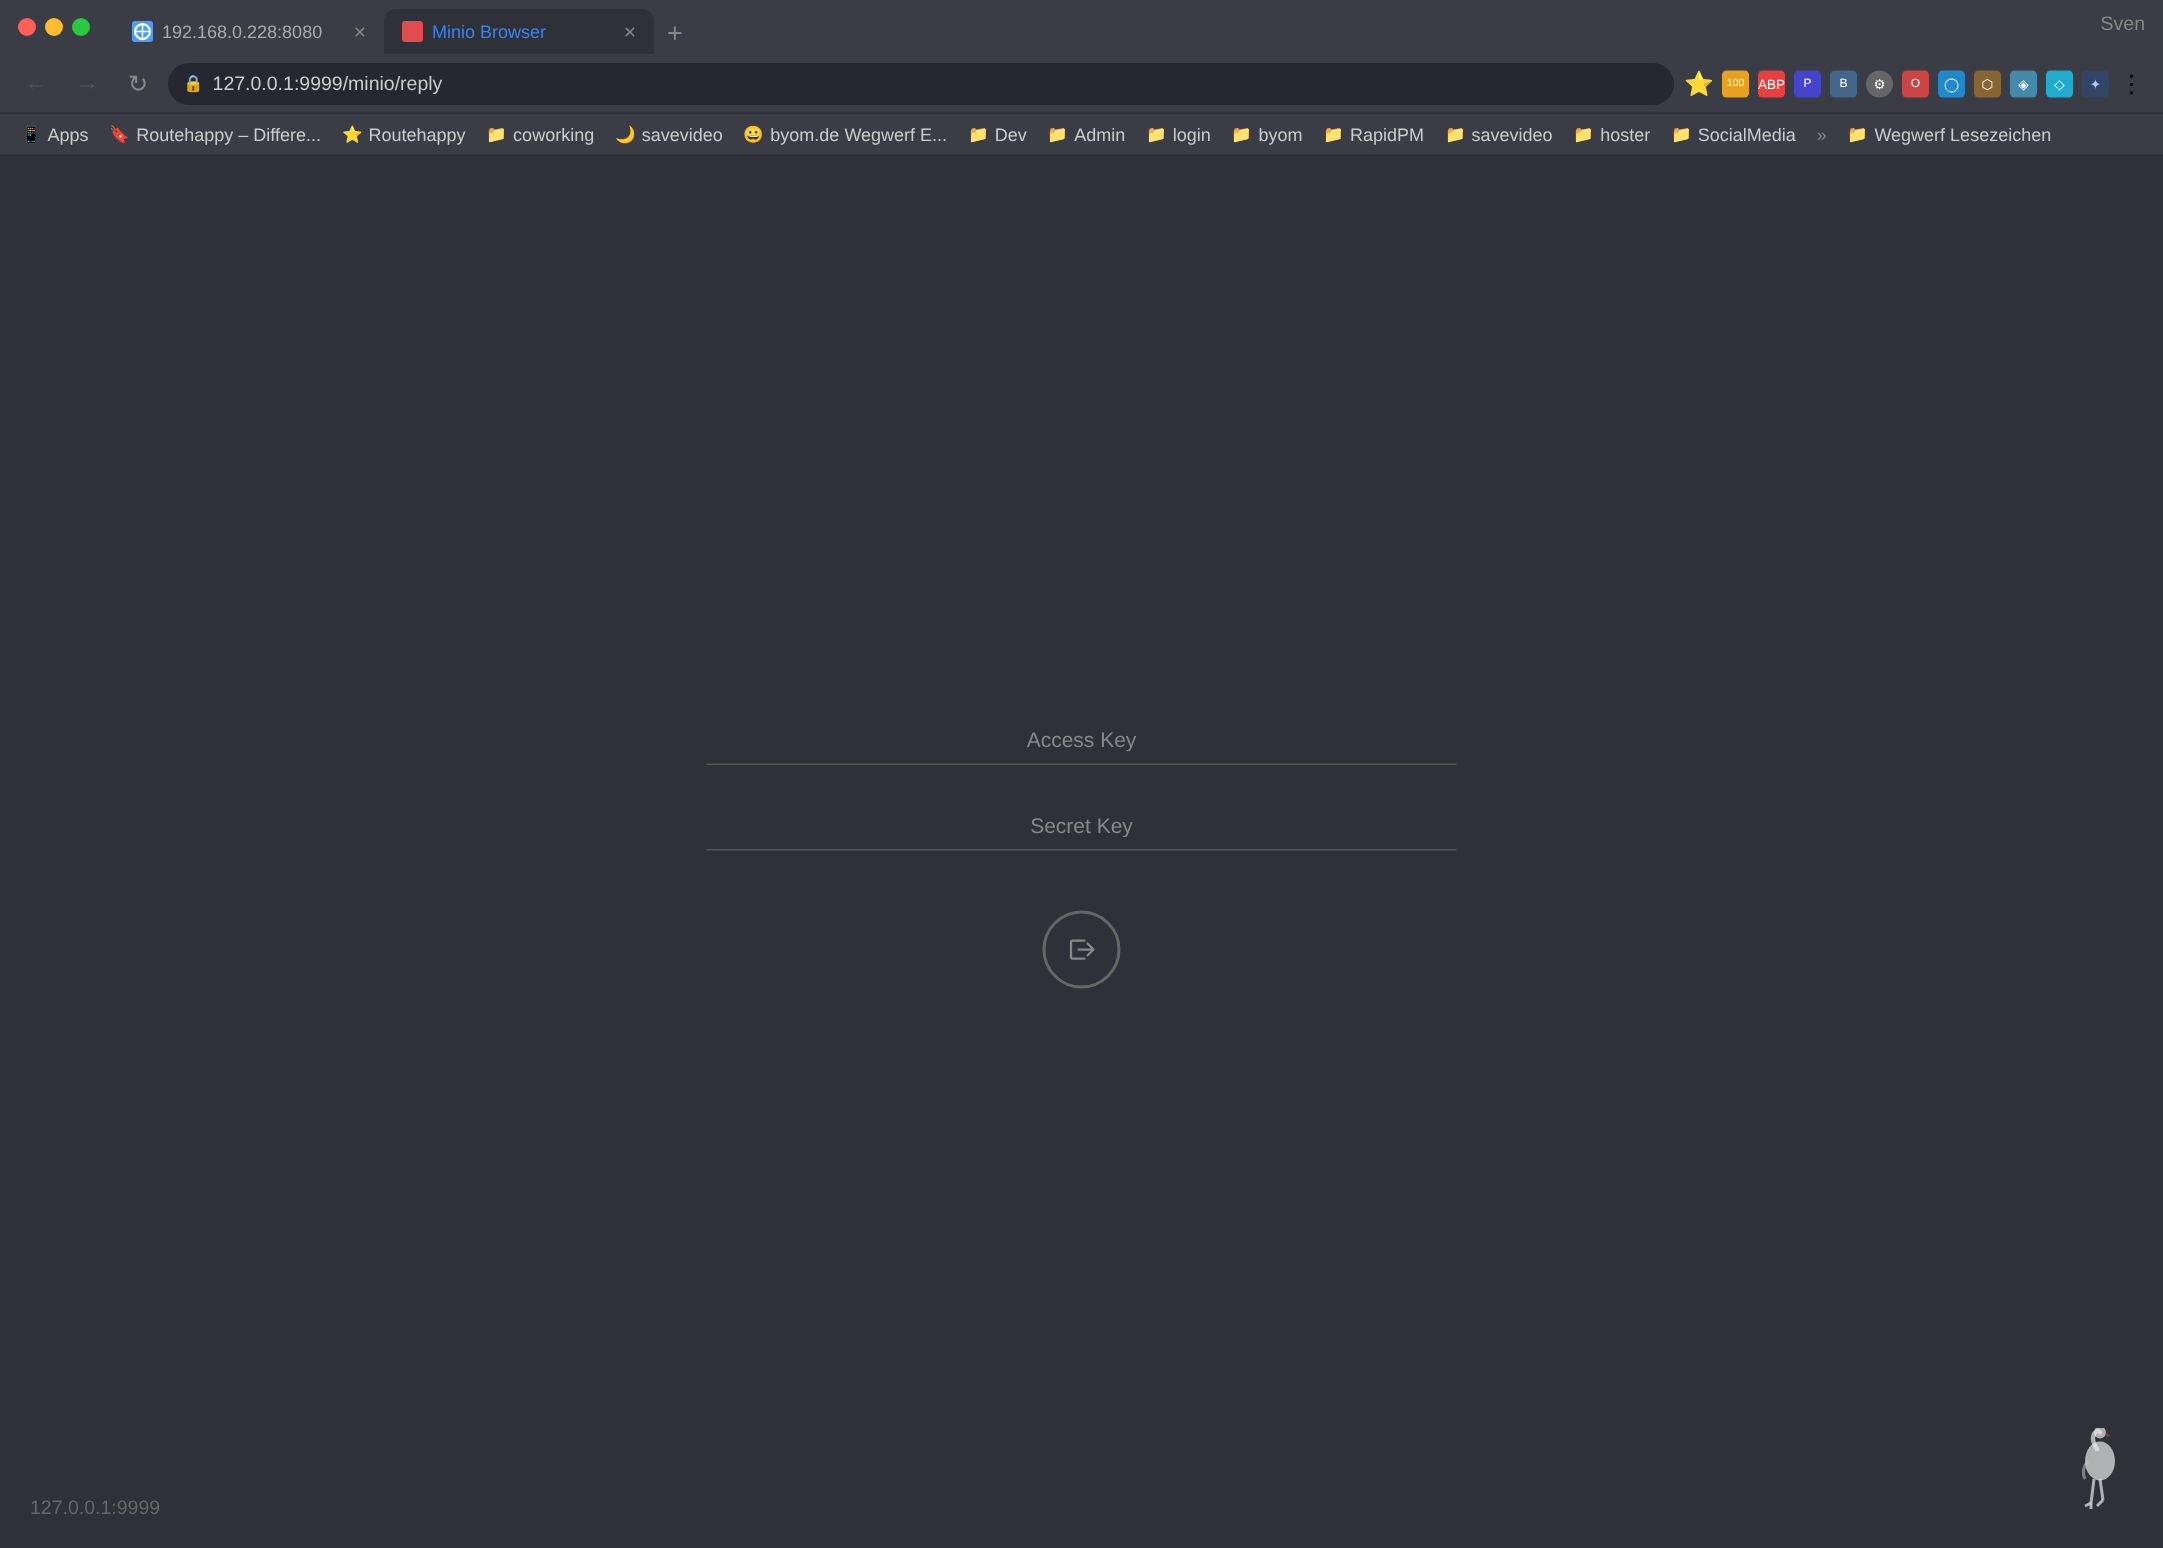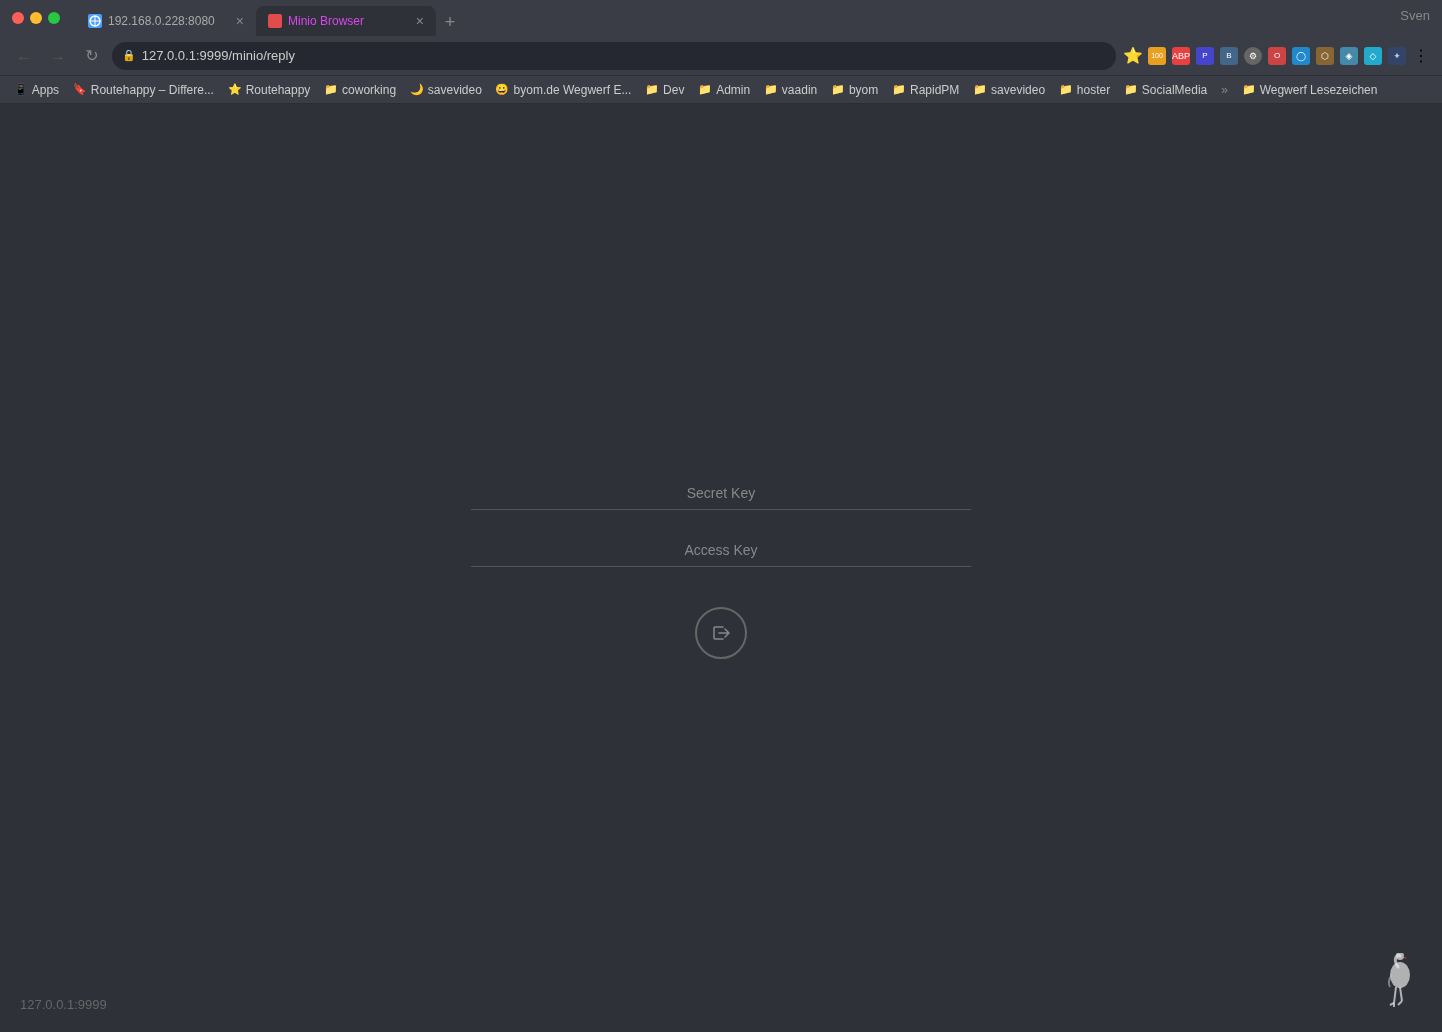--- a/index.html
+++ b/index.html
@@ -289,21 +289,21 @@
       <span style="font-size:12px; color:#aaa; overflow:hidden; text-overflow:ellipsis; white-space:nowrap; max-width:130px;">192.168.0.228:8080</span>
       <span class="tab-close">×</span>
     </div>
 
     <div class="tab">
       <div class="tab-icon minio">
         <svg width="14" height="14" viewBox="0 0 14 14">
           <path d="M7 2 L12 6 L12 11 L7 8 L2 11 L2 6 Z" fill="#e24c4c"></path>
         </svg>
       </div>
-      <span style="font-size:12px; color:#d946ef; overflow:hidden; text-overflow:ellipsis; white-space:nowrap; max-width:130px;">Minio Browser</span>
+      <span style="font-size:12px; color:#3b82f6; overflow:hidden; text-overflow:ellipsis; white-space:nowrap; max-width:130px;">Minio Browser</span>
       <span class="tab-close">×</span>
     </div>
 
     <div class="new-tab-btn">+</div>
   </div>
 
   <span class="user-name">Sven</span>
 </div>
 
 <div class="nav-bar">
@@ -386,21 +386,21 @@
   <div class="bookmark-item">
     <span class="bookmark-icon">📁</span>
     <span>Dev</span>
   </div>
   <div class="bookmark-item">
     <span class="bookmark-icon">📁</span>
     <span>Admin</span>
   </div>
   <div class="bookmark-item">
     <span class="bookmark-icon">📁</span>
-    <span>vaadin</span>
+    <span>login</span>
   </div>
   <div class="bookmark-item">
     <span class="bookmark-icon">📁</span>
     <span>byom</span>
   </div>
   <div class="bookmark-item">
     <span class="bookmark-icon">📁</span>
     <span>RapidPM</span>
   </div>
   <div class="bookmark-item">
@@ -418,24 +418,24 @@
   <span class="bookmarks-more">»</span>
   <div class="bookmark-item">
     <span class="bookmark-icon">📁</span>
     <span>Wegwerf Lesezeichen</span>
   </div>
 </div>
 
 <div class="page-content">
   <div class="login-form">
     <div class="form-field">
+      <input type="text" placeholder="Access Key" style="">
+    </div>
+    <div class="form-field">
       <input type="password" placeholder="Secret Key" style="">
-    </div>
-    <div class="form-field">
-      <input type="text" placeholder="Access Key" style="">
     </div>
     <button class="login-btn">
       <svg width="22" height="22" viewBox="0 0 22 22" fill="none" xmlns="http://www.w3.org/2000/svg">
         <path d="M9 11H19M19 11L15 7M19 11L15 15" stroke="#888" stroke-width="1.5" stroke-linecap="round" stroke-linejoin="round"></path>
         <path d="M13 5H5C4.4 5 4 5.4 4 6V16C4 16.6 4.4 17 5 17H13" stroke="#888" stroke-width="1.5" stroke-linecap="round"></path>
       </svg>
     </button>
   </div>
 
   <div class="server-address">

